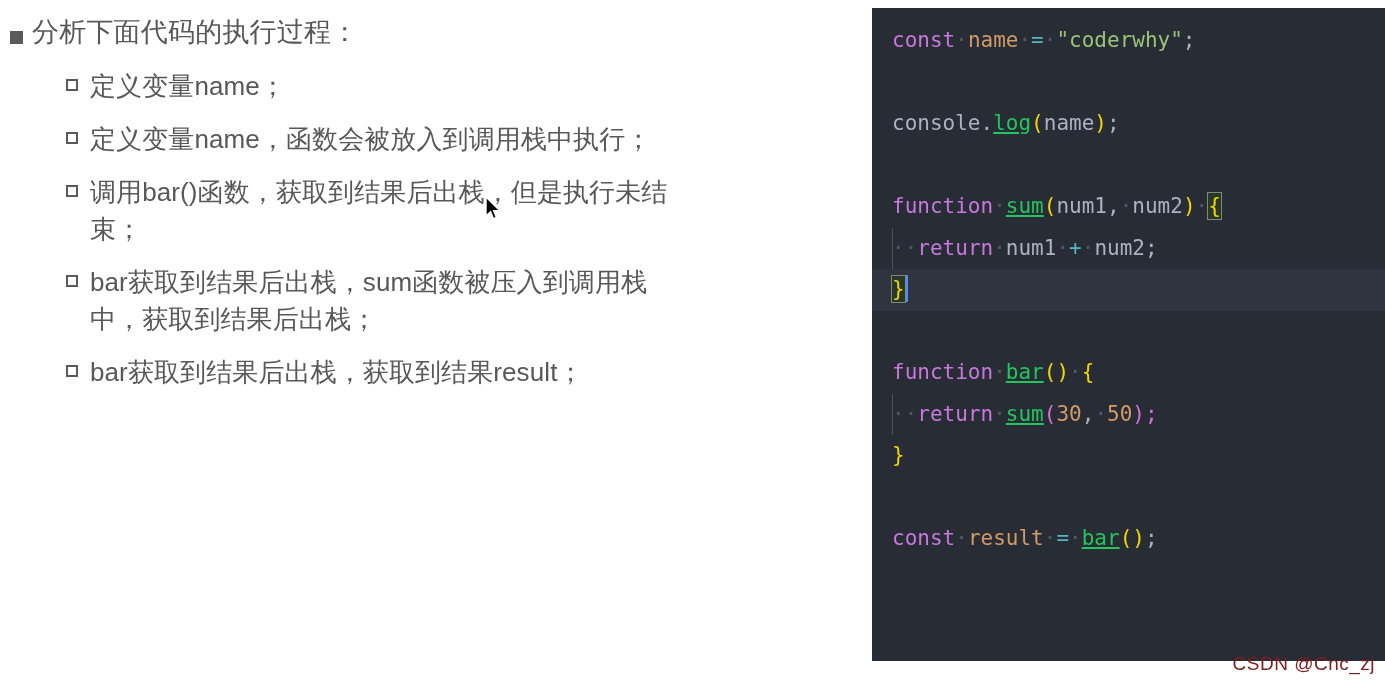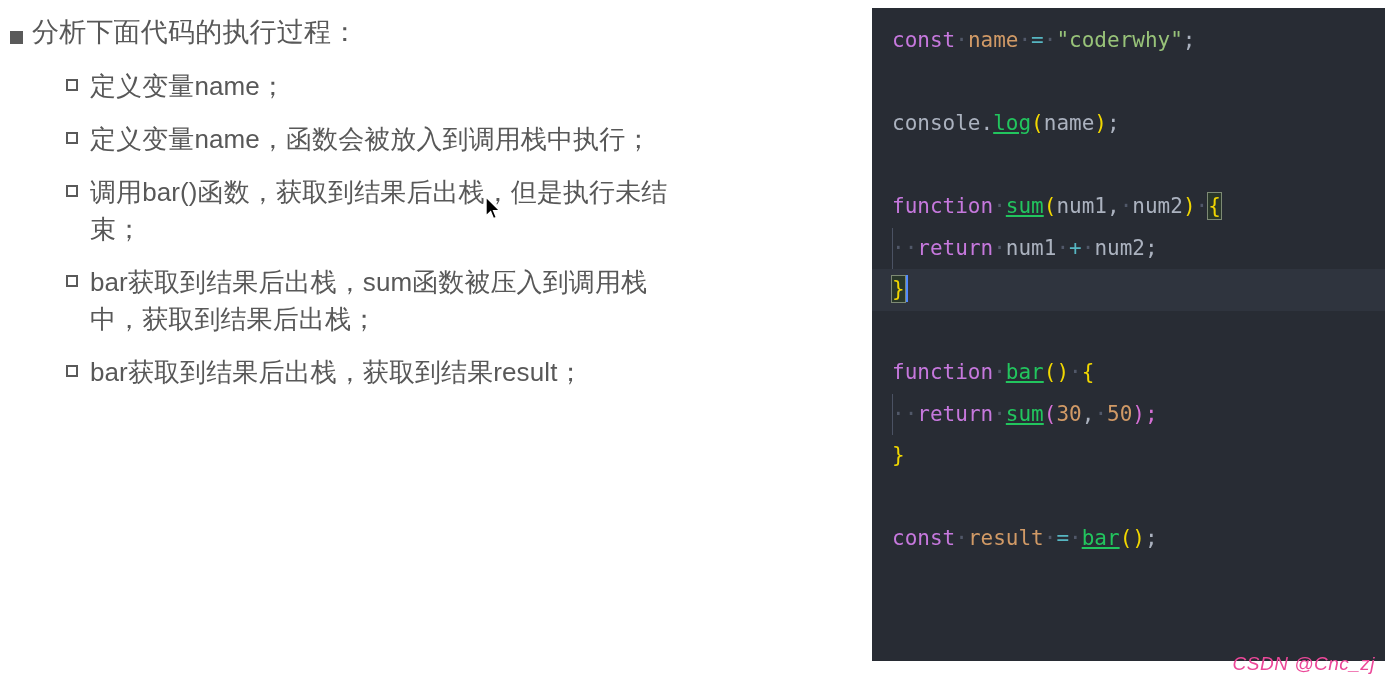--- a/index.html
+++ b/index.html
@@ -144,25 +144,24 @@
     vertical-align: -6px;
     margin-left: 1px;
   }
 
   
   #watermark {
     position: absolute;
     right: 10px;
     bottom: 6px;
     font-size: 19px;
-    color: #ec4899;
+    color: #7f1d1d;
     font-family: "Liberation Sans", "DejaVu Sans", sans-serif;
     letter-spacing: 0.5px;
     white-space: nowrap;
-    font-style: italic;
   }
 </style>
 </head>
 <body>
 
 <div id="slide-pane">
 
   <div class="bullet-l1">
     <span class="marker-square-filled"></span>
     <span class="l1-text">分析下面代码的执行过程：</span>

